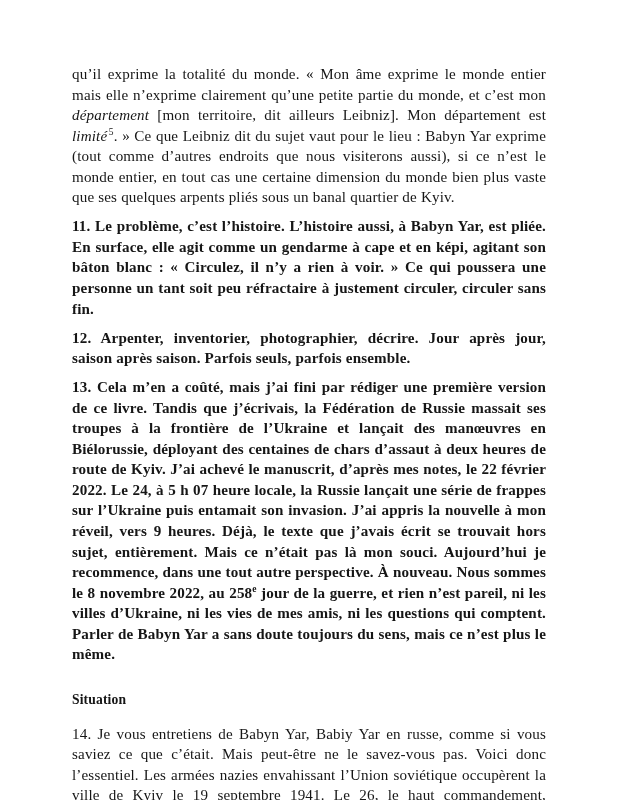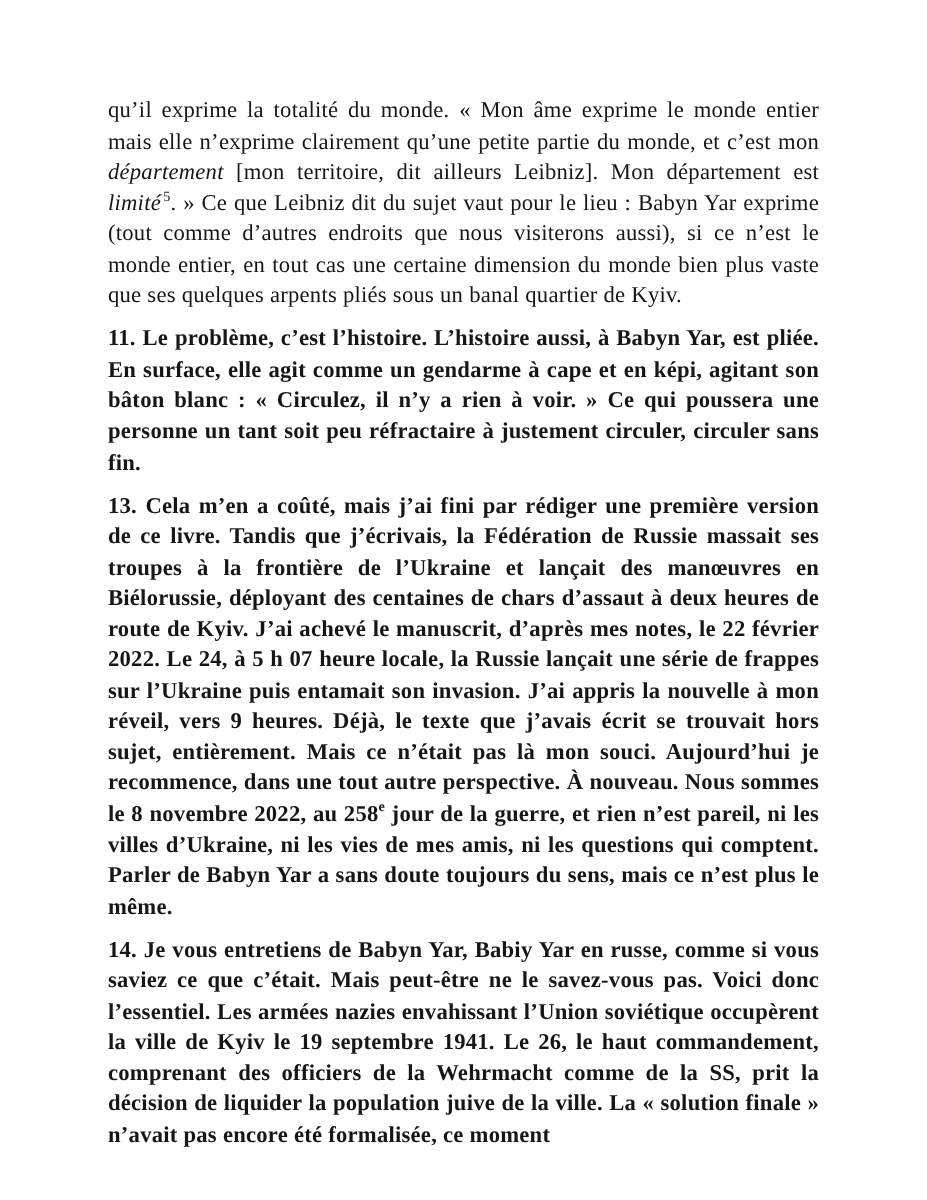--- a/index.html
+++ b/index.html
@@ -82,19 +82,23 @@
   }
 </style>
 </head>
 <body>
 
 <div class="page">
   <div class="text-block">
 
     <p class="para">qu’il exprime la totalité du monde. « Mon âme exprime le monde entier mais elle n’exprime clairement qu’une petite partie du monde, et c’est mon <em class="it">département</em> [mon territoire, dit ailleurs Leibniz]. Mon département est <em class="it">limité</em><sup class="fn">5</sup>. » Ce que Leibniz dit du sujet vaut pour le lieu : Babyn Yar exprime (tout comme d’autres endroits que nous visiterons aussi), si ce n’est le monde entier, en tout cas une certaine dimension du monde bien plus vaste que ses quelques arpents pliés sous un banal quartier de Kyiv.</p>
     <p class="para">11. Le problème, c’est l’histoire. L’histoire aussi, à Babyn Yar, est pliée. En surface, elle agit comme un gendarme à cape et en képi, agitant son bâton blanc : « Circulez, il n’y a rien à voir. » Ce qui poussera une personne un tant soit peu réfractaire à justement circuler, circuler sans fin.</p>
+    <p class="para">12. Arpenter, inventorier, photographier, décrire. Jour après jour, saison après saison. Parfois seuls, parfois ensemble.</p>
     <p class="para">13. Cela m’en a coûté, mais j’ai fini par rédiger une première version de ce livre. Tandis que j’écrivais, la Fédération de Russie massait ses troupes à la frontière de l’Ukraine et lançait des manœuvres en Biélorussie, déployant des centaines de chars d’assaut à deux heures de route de Kyiv. J’ai achevé le manuscrit, d’après mes notes, le 22 février 2022. Le 24, à 5 h 07 heure locale, la Russie lançait une série de frappes sur l’Ukraine puis entamait son invasion. J’ai appris la nouvelle à mon réveil, vers 9 heures. Déjà, le texte que j’avais écrit se trouvait hors sujet, entièrement. Mais ce n’était pas là mon souci. Aujourd’hui je recommence, dans une tout autre perspective. À nouveau. Nous sommes le 8 novembre 2022, au 258<sup class="ord">e</sup> jour de la guerre, et rien n’est pareil, ni les villes d’Ukraine, ni les vies de mes amis, ni les questions qui comptent. Parler de Babyn Yar a sans doute toujours du sens, mais ce n’est plus le même.</p>
 
+    <div class="heading-wrap">
+      <h2 class="section-heading">Situation</h2>
+    </div>
 
     <p class="para">14. Je vous entretiens de Babyn Yar, Babiy Yar en russe, comme si vous saviez ce que c’était. Mais peut-être ne le savez-vous pas. Voici donc l’essentiel. Les armées nazies envahissant l’Union soviétique occupèrent la ville de Kyiv le 19 septembre 1941. Le 26, le haut commandement, comprenant des officiers de la Wehrmacht comme de la SS, prit la décision de liquider la population juive de la ville. La « solution finale » n’avait pas encore été formalisée, ce moment</p>
 
   </div>
 </div>
 
 </body></html>

